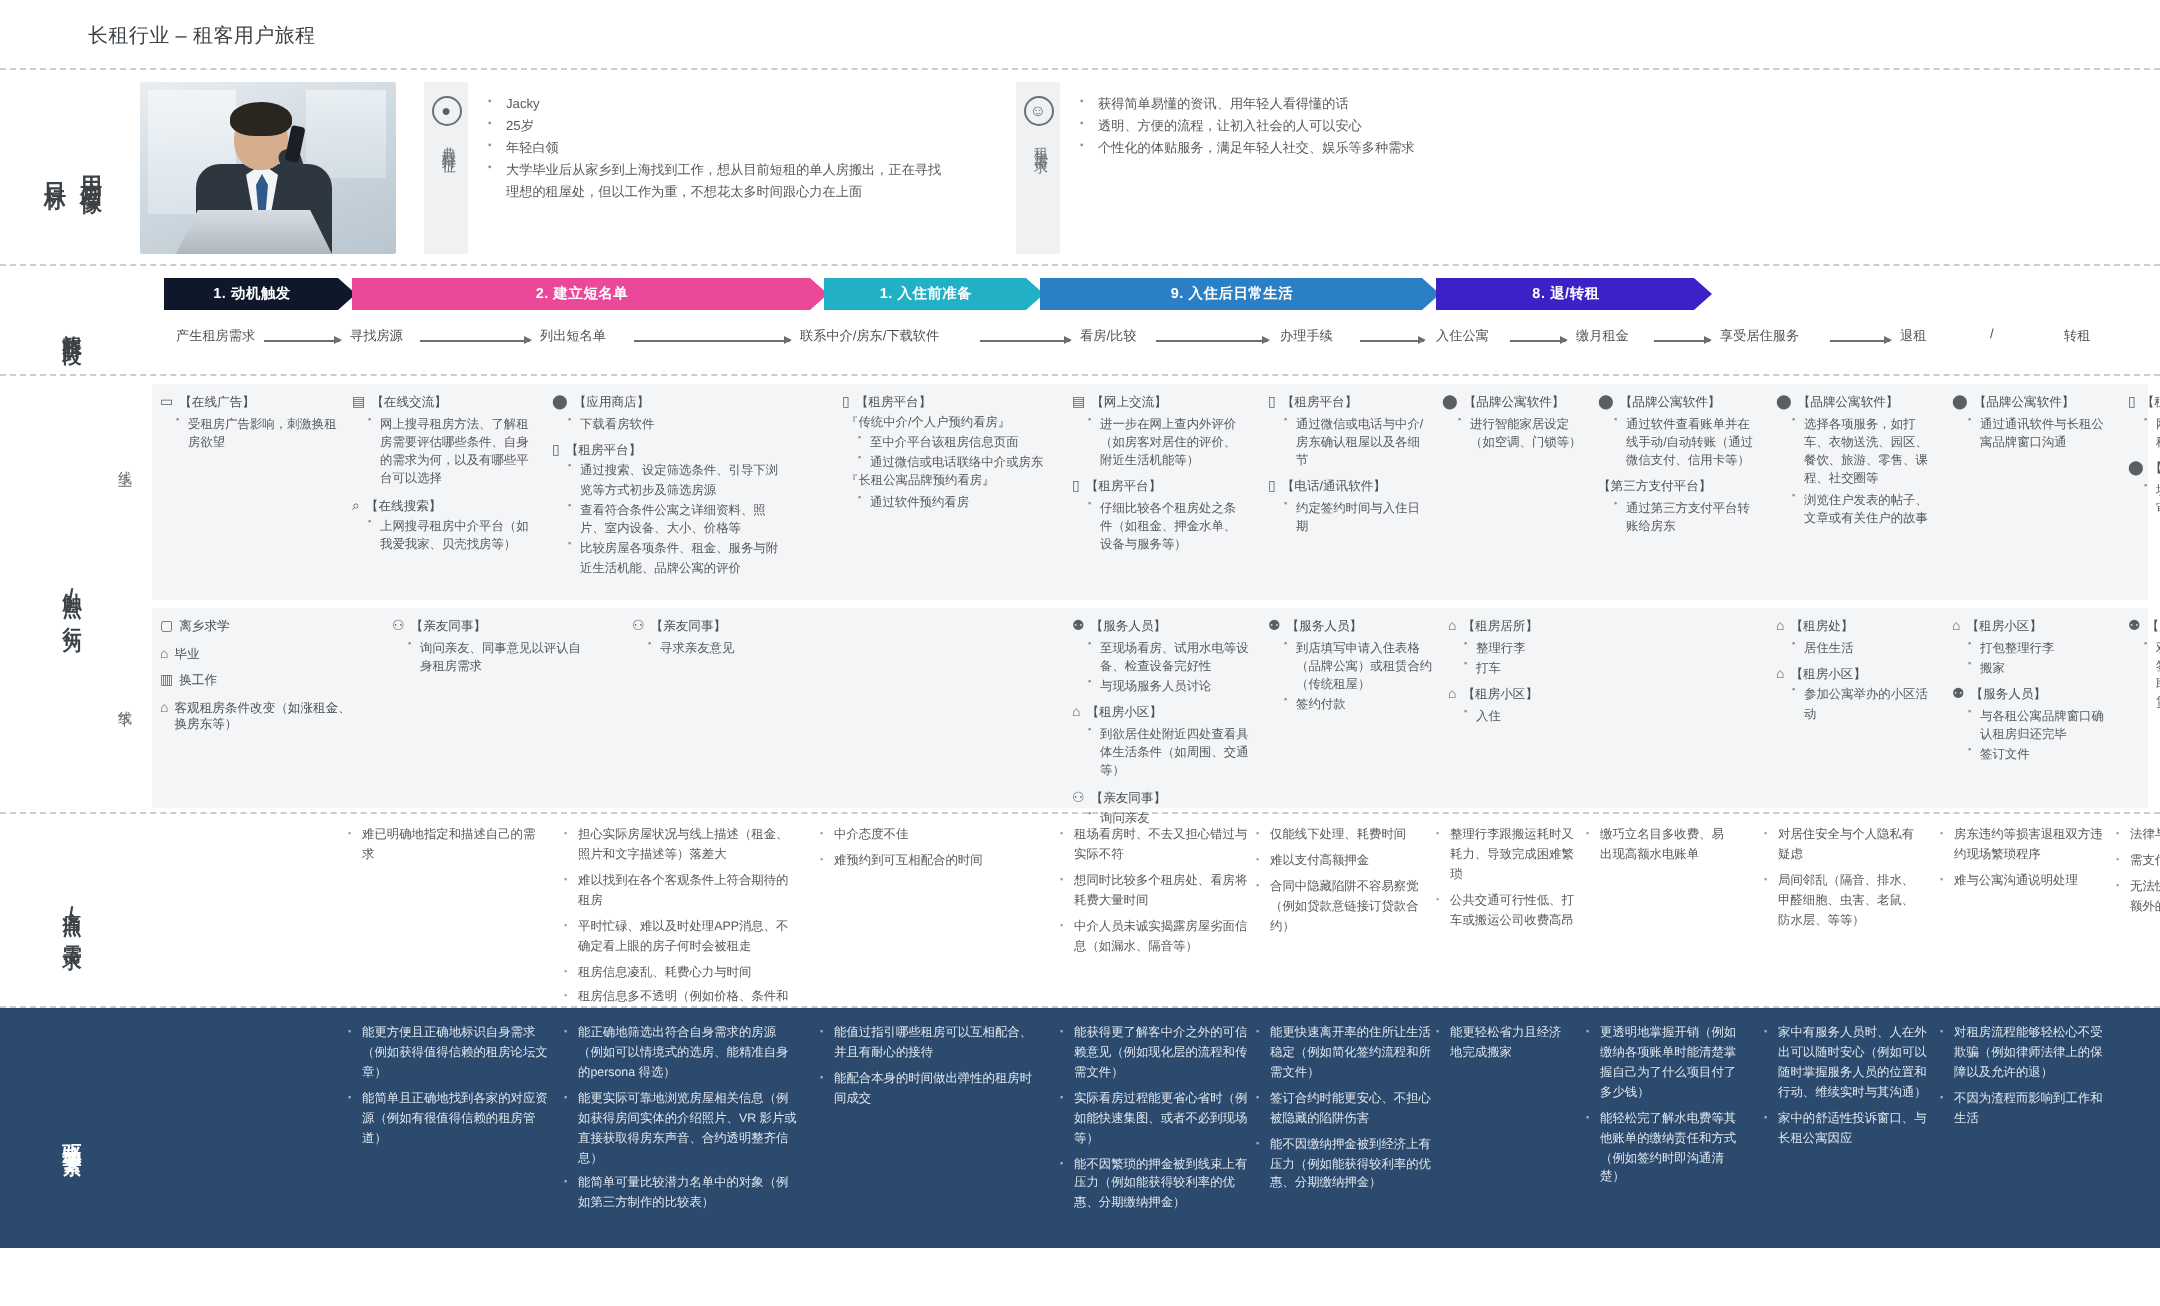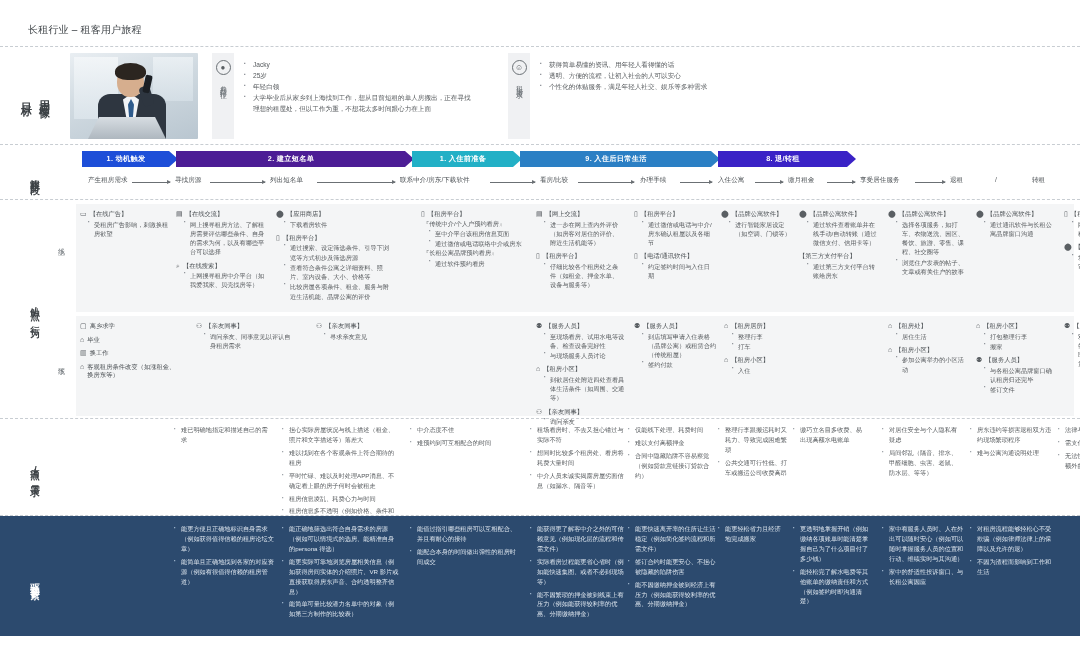--- a/index.html
+++ b/index.html
@@ -8,23 +8,22 @@
     background: #ffffff;
     font-family: "Liberation Sans", "DejaVu Sans", sans-serif;
     color: #55595c;
     overflow: hidden;
   }
 
   
   .page-title {
     font-size: 10px;
     color: #3d4246;
-    padding: 11px 0 9px 28px;
+    padding: 11px 0 9px 44px;
     letter-spacing: .2px;
-    margin-top: 12px;
   }
   .hr-dash { border-top: 1px dashed #c8cdd2; height: 0; }
 
   
   .row { display: flex; position: relative; }
   .row-label {
     width: 70px; flex: 0 0 70px;
     display: flex; align-items: center; justify-content: center;
     font-size: 9.5px; color: #3d4246; letter-spacing: 1px;
     line-height: 1.25;
@@ -228,22 +227,22 @@
 </div>
 
 <div class="hr-dash"></div>
 
 <div class="row" style="height:54px;padding-top:6px">
   <div class="row-label">
     <span class="vtext">旅程阶段</span>
   </div>
   <div class="row-body">
     <div class="stages" id="stages">
-        <div class="stage first" style="background: #1d4ed8; width: 96px; margin-left: 12px;">1. 动机触发</div>
-        <div class="stage" style="background: #4c1d95; width: 238px; margin-left: -2px;">2. 建立短名单</div>
+        <div class="stage first" style="background: #0f172a; width: 96px; margin-left: 12px;">1. 动机触发</div>
+        <div class="stage" style="background: #ec4899; width: 238px; margin-left: -2px;">2. 建立短名单</div>
         <div class="stage" style="background: rgb(34, 176, 198); width: 110px; margin-left: -2px;">1. 入住前准备</div>
         <div class="stage" style="background: rgb(43, 127, 196); width: 200px; margin-left: -2px;">9. 入住后日常生活</div>
         <div class="stage" style="background: rgb(58, 34, 198); width: 138px; margin-left: -2px;">8. 退/转租</div>
       </div>
     <div class="substeps" id="substeps">
         <div class="conn" style="left: 62px; width: 38px;"></div>
         <div class="conn" style="left: 140px; width: 55px;"></div>
         <div class="conn" style="left: 247px; width: 78px;"></div>
         <div class="conn" style="left: 420px; width: 45px;"></div>
         <div class="conn" style="left: 508px; width: 56px;"></div>

